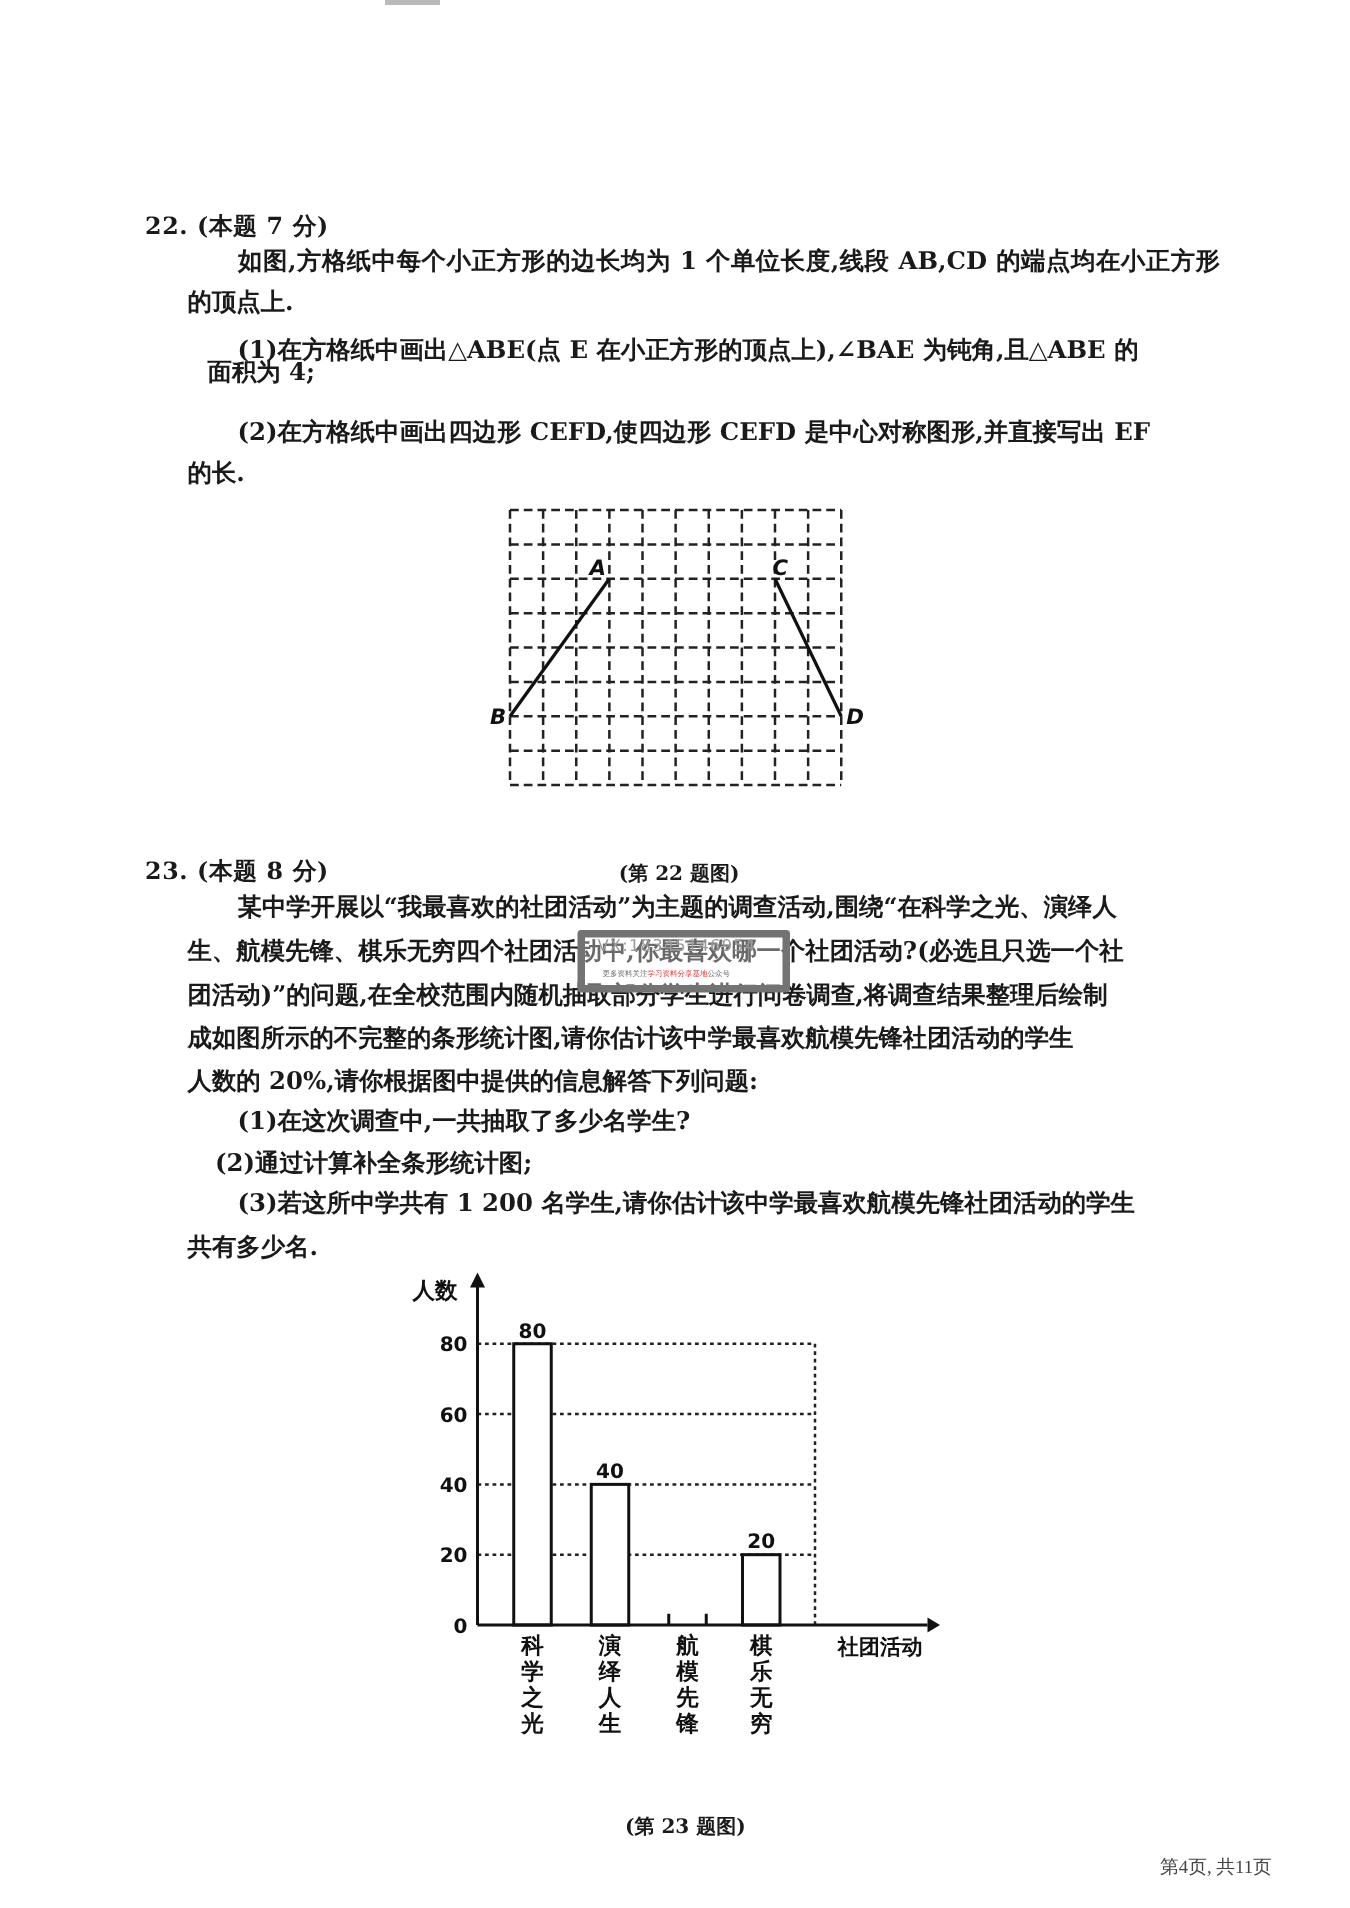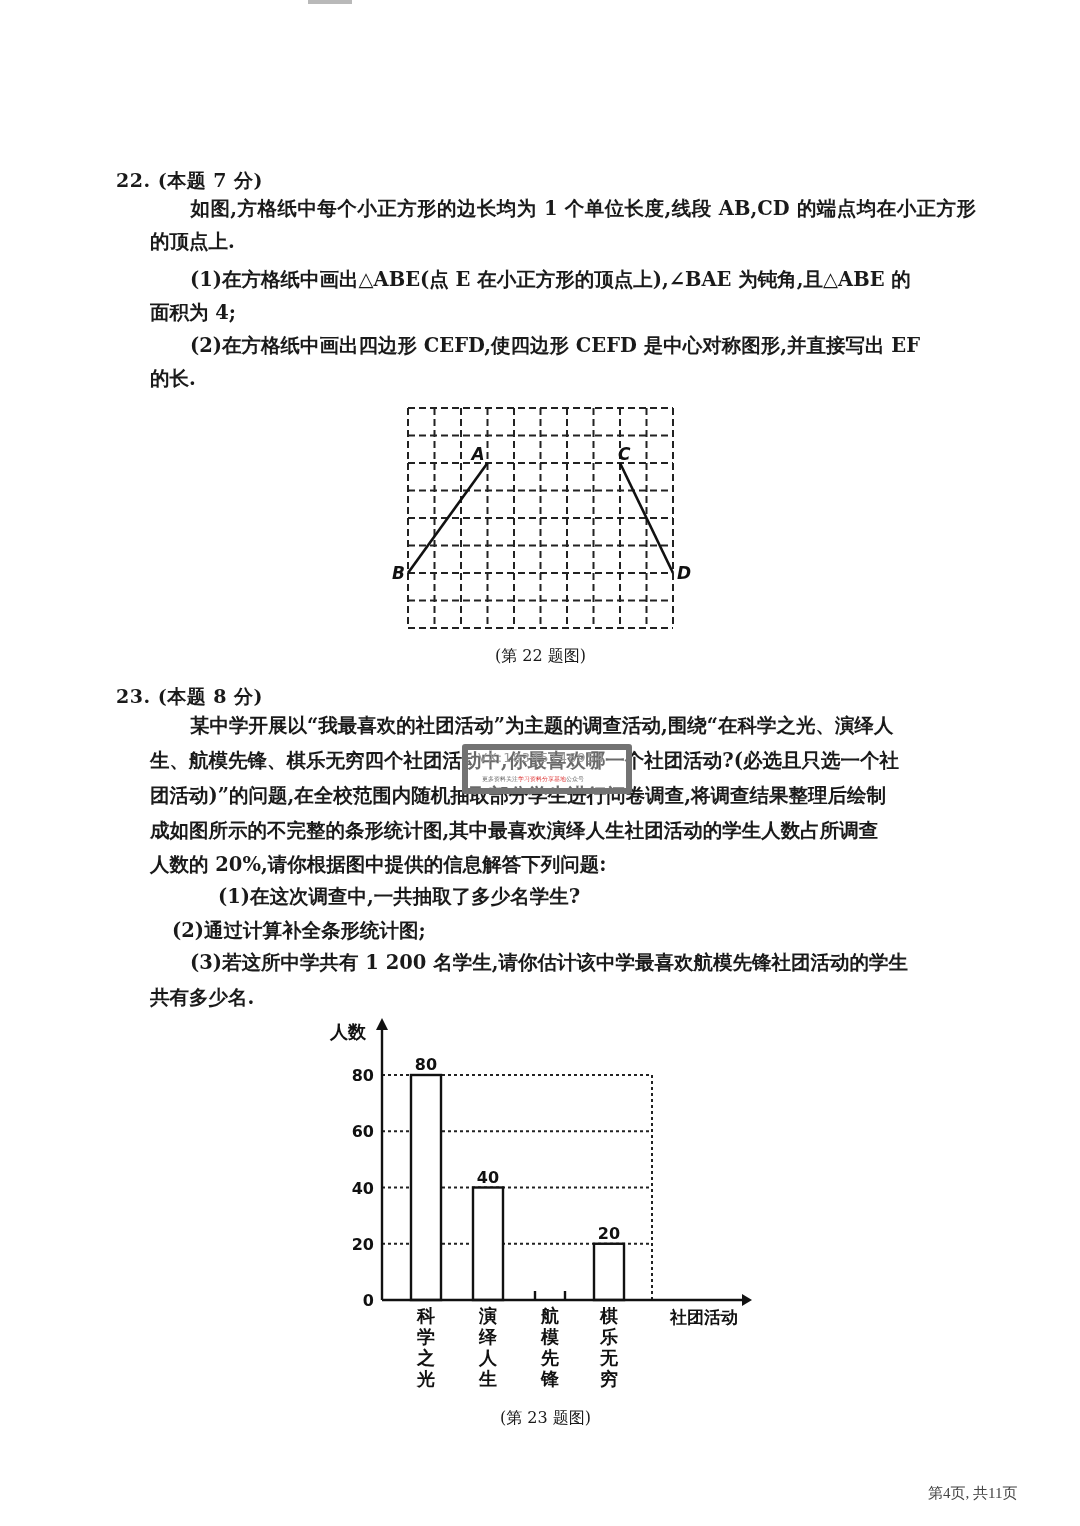--- a/index.html
+++ b/index.html
@@ -3,37 +3,37 @@
 <meta charset="utf-8">
 <style>
   html,body{margin:0;padding:0;background:#fff;}
   body{width:1080px;height:1526px;position:relative;overflow:hidden;
        font-family:"DejaVu Serif","Liberation Serif",serif;color:#1a1a1a;}
   .header-mark{position:absolute;left:308px;top:0;width:44px;height:4px;background:#8a8a8a;opacity:.6;}
   .q-title{position:absolute;left:116px;font-size:19px;font-weight:bold;letter-spacing:0.5px;}
   .para{position:absolute;left:150px;width:826px;font-size:19.5px;line-height:33px;font-weight:bold;text-align:justify;}
   .para .indent{display:inline-block;width:40px;}
   .line{position:absolute;left:150px;width:826px;font-size:19.5px;font-weight:bold;white-space:nowrap;}
-  .caption{position:absolute;font-size:16px;font-weight:normal;}
+  .caption{position:absolute;font-size:16px;font-weight:bold;margin-top:43px;}
   svg text{font-family:"DejaVu Sans","Liberation Sans",sans-serif;}
   .watermark{position:absolute;left:462px;top:744px;width:158px;height:38px;border:6px solid #737373;border-radius:3px;background:rgba(255,255,255,0.35);}
   .wm-top{position:absolute;left:10px;top:0;font-size:13px;color:#9a9a9a;font-family:"DejaVu Sans",sans-serif;letter-spacing:1px;}
   .wm-bottom{position:absolute;left:14px;top:25px;font-size:6px;color:#666;font-family:"DejaVu Sans",sans-serif;white-space:nowrap;}
   .wm-bottom .red{color:#d33;}
   .page-no{position:absolute;left:928px;top:1484px;font-size:15px;color:#444;font-family:Liberation Serif, serif;}
 </style>
 </head>
 <body>
 
 <div class="header-mark"></div>
 
 <div class="q-title" style="top:168px;">22. (本题 7 分)</div>
 <div class="para" style="top:192px;"><span class="indent"></span><span>如图,方格纸中每个小正方形的边长均为 1 个单位长度,线段 AB,CD 的端点均在小正方形的顶点上.</span></div>
 <div class="line" style="top:266px;left:190px;">(1)在方格纸中画出△ABE(点 E 在小正方形的顶点上),∠BAE 为钝角,且△ABE 的</div>
-<div class="line" style="top:299px;">面积为 4;</div>
+<div class="line" style="top:284px;margin-left:16px;">面积为 4;</div>
 <div class="line" style="top:332px;left:190px;">(2)在方格纸中画出四边形 CEFD,使四边形 CEFD 是中心对称图形,并直接写出 EF</div>
 <div class="line" style="top:365px;">的长.</div>
 
 <svg style="position:absolute;left:380px;top:395px;" width="330" height="250" viewBox="380 395 330 250">
   <g id="grid" stroke="#222" stroke-width="2" stroke-dasharray="7,4" fill="none">
       <line x1="408" y1="408" x2="408" y2="628"></line>
       <line x1="434.5" y1="408" x2="434.5" y2="628"></line>
       <line x1="461" y1="408" x2="461" y2="628"></line>
       <line x1="487.5" y1="408" x2="487.5" y2="628"></line>
       <line x1="514" y1="408" x2="514" y2="628"></line>
@@ -63,23 +63,23 @@
       <text x="618" y="460" font-family="DejaVu Serif, serif">C</text>
       <text x="677" y="579" font-family="DejaVu Serif, serif">D</text>
     </g>
 </svg>
 <div class="caption" style="left:495px;top:646px;">(第 22 题图)</div>
 
 <div class="q-title" style="top:684px;">23. (本题 8 分)</div>
 <div class="line" style="top:712px;left:190px;">某中学开展以“我最喜欢的社团活动”为主题的调查活动,围绕“在科学之光、演绎人</div>
 <div class="line" style="top:747px;">生、航模先锋、棋乐无穷四个社团活动中,你最喜欢哪一个社团活动?(必选且只选一个社</div>
 <div class="line" style="top:782px;">团活动)”的问题,在全校范围内随机抽取部分学生进行问卷调查,将调查结果整理后绘制</div>
-<div class="line" style="top:817px;">成如图所示的不完整的条形统计图,其中最喜欢演绎人生社团活动的学生人数占所调查</div>
+<div class="line" style="top:817px;">成如图所示的不完整的条形统计图,请你估计该中学最喜欢航模先锋社团活动的学生</div>
 <div class="line" style="top:851px;">人数的 20%,请你根据图中提供的信息解答下列问题:</div>
-<div class="line" style="top:883px;left:190px;margin-left:28px;">(1)在这次调查中,一共抽取了多少名学生?</div>
+<div class="line" style="top:883px;left:190px;">(1)在这次调查中,一共抽取了多少名学生?</div>
 <div class="line" style="top:917px;left:172px;">(2)通过计算补全条形统计图;</div>
 <div class="line" style="top:949px;left:190px;">(3)若这所中学共有 1 200 名学生,请你估计该中学最喜欢航模先锋社团活动的学生</div>
 <div class="line" style="top:984px;">共有多少名.</div>
 
 <div class="watermark">
   <div class="wm-top">VX:18345146954</div>
   <div class="wm-bottom"><span>更多资料关注</span><span class="red">学习资料分享基地</span><span>公众号</span></div>
 </div>
 
 <svg style="position:absolute;left:320px;top:1010px;" width="460" height="390" viewBox="320 1010 460 390">

